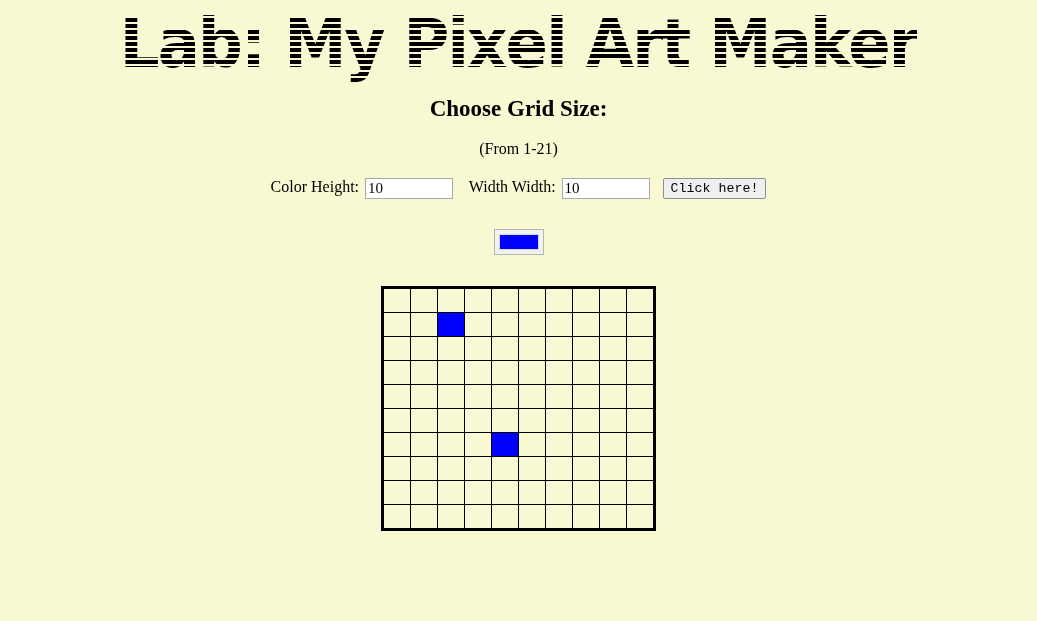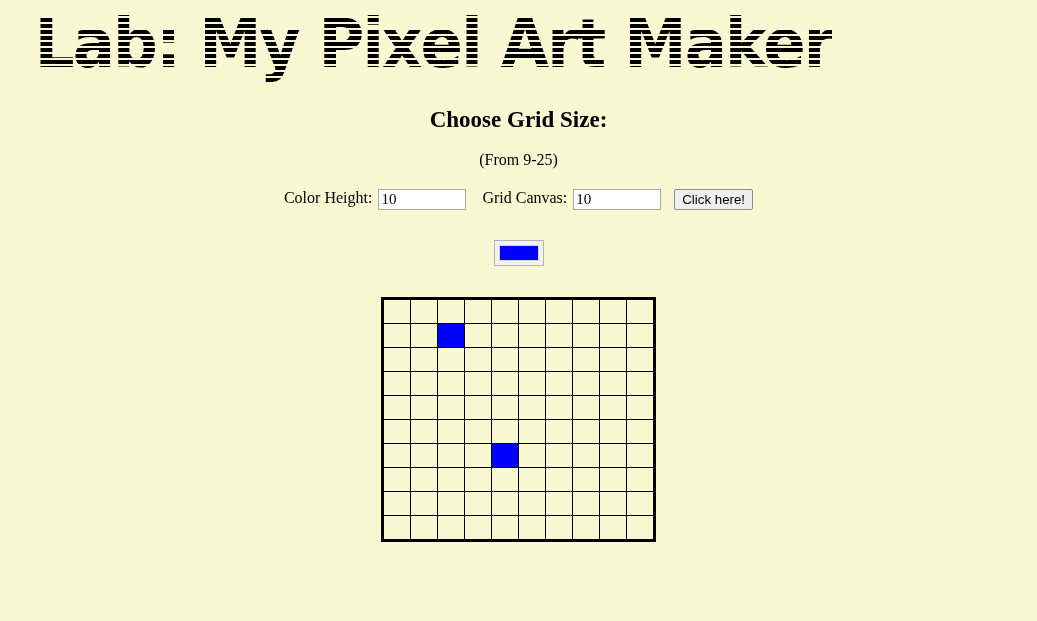--- a/index.html
+++ b/index.html
@@ -13,21 +13,21 @@
     background: #F8F8D2;
     font-family: "Liberation Serif", "DejaVu Serif", serif;
     color: #000000;
     overflow: hidden;
     position: relative;
   }
 
   
   .title-wrap {
     width: 100%;
-    text-align: left;
+    text-align: center;
     padding-top: 6px;
     height: 84px;
     box-sizing: border-box;
   }
   .app-title {
     display: inline-block;
     margin: 0;
     font-family: "DejaVu Sans", "Liberation Sans", sans-serif;
     font-weight: bold;
     font-size: 68px;
@@ -69,21 +69,21 @@
 
   .subnote {
     text-align: center;
     font-size: 16px;
     line-height: 20px;
     margin: 0;
     font-family: "Liberation Serif", "DejaVu Serif", serif;
   }
 
   
-  #grid-size-section { margin-top: 22px; }
+  #grid-size-section { margin-top: 11px; }
   #grid-size-note { margin-top: 17px; }
 
   .size-form {
     margin-top: 17px;
     text-align: center;
     font-size: 16px;
     line-height: 22px;
   }
   .size-form label {
     font-family: "Liberation Serif", "DejaVu Serif", serif;
@@ -100,21 +100,21 @@
     margin: 0 0 0 2px;
     border: 1px solid #a9a9a9;
     background: #ffffff;
     color: #000000;
     box-sizing: content-box;
     vertical-align: middle;
   }
   .spacer-gap { display: inline-block; width: 8px; }
 
   .submit-btn {
-    font-family: Liberation Sans, sans-serif;
+    font-family: Liberation Mono, monospace;
     font-size: 13.3px;
     line-height: 15px;
     padding: 2px 7px;
     margin-left: 9px;
     border: 1px solid #8f8f8f;
     border-radius: 2px;
     background: #efefef;
     color: #000000;
     cursor: pointer;
     vertical-align: middle;
@@ -172,32 +172,32 @@
 </head>
 <body style="background: rgb(248, 248, 210);">
 
 <div class="title-wrap">
   <h1 class="app-title">Lab: My Pixel Art Maker</h1>
 </div>
 
 <section id="grid-size-section">
   <h2 class="section-heading">Choose Grid Size:</h2>
 
-  <p class="subnote" id="grid-size-note">(From 9-25)</p>
+  <p class="subnote" id="grid-size-note">(From 1-21)</p>
 
   <div class="size-form">
     <label>
       <span>Color Height:</span>
     </label>
     <input type="text" class="size-input" value="10" style="">
 
     <span class="spacer-gap"></span>
 
     <label>
-      <span>Grid Canvas:</span>
+      <span>Width Width:</span>
     </label>
     <input type="text" class="size-input" value="10" style="">
 
     <button type="button" class="submit-btn">Click here!</button>
   </div>
 </section>
 
 <section id="color-section">
 
   <div class="color-row">

